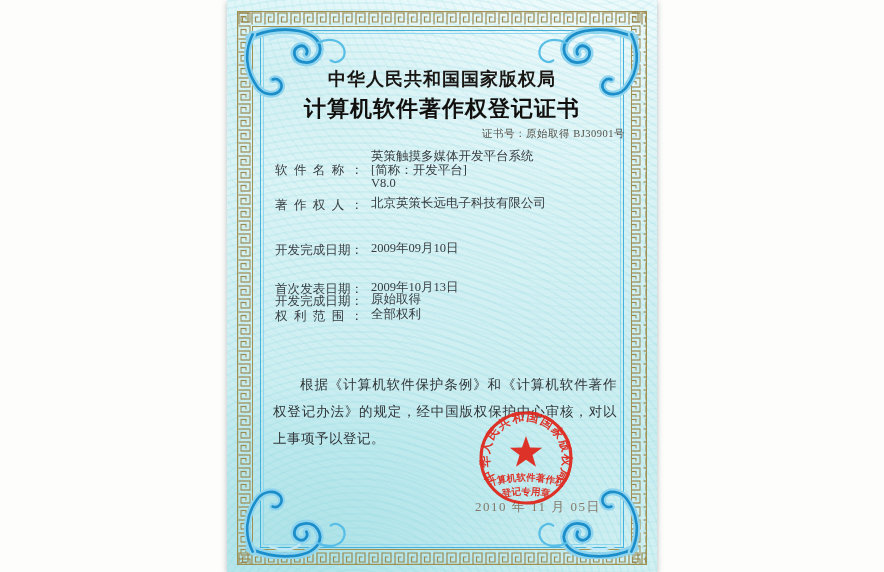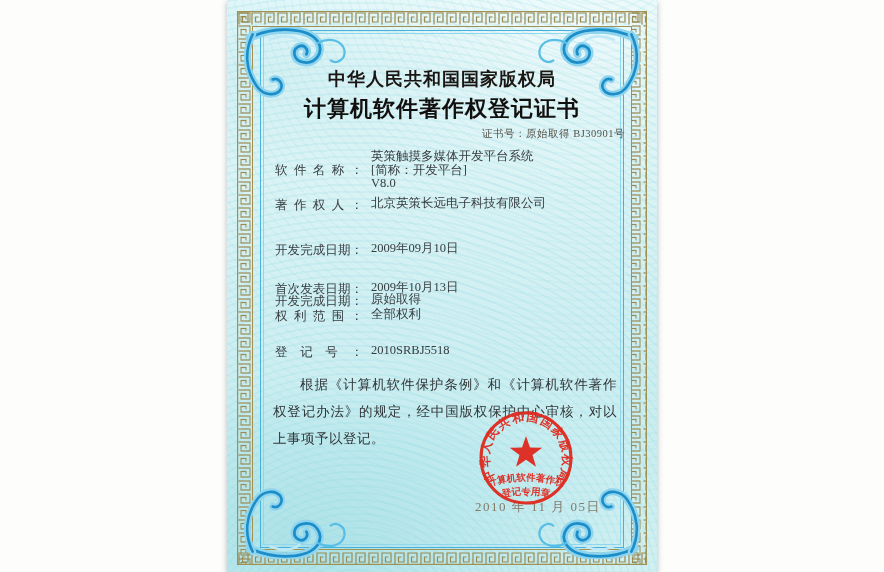--- a/index.html
+++ b/index.html
@@ -136,24 +136,20 @@
     <div class="row r5">
       <span class="lbl">开发完成日期：</span>
       <span class="val vline">原始取得</span>
     </div>
 
     <div class="row r6">
       <span class="lbl">权利范围：</span>
       <span class="val vline">全部权利</span>
     </div>
 
-    <div class="row r7">
-      <span class="lbl">登记号：</span>
-      <span class="val vline">2010SRBJ5518</span>
-    </div>
 
     <div class="statement">根据《计算机软件保护条例》和《计算机软件著作权登记办法》的规定，经中国版权保护中心审核，对以上事项予以登记。</div>
 
     <div class="reg-date">2010 年 11 月 05日</div>
 
     <svg class="seal" viewBox="0 0 98 98">
       <defs>
         <path id="arcRing" d="M 18.7,69.2 A 37,37 0 1 1 79.3,69.2" fill="none"></path>
         <path id="arcLine1" d="M 13,76 Q 49,65 85,76" fill="none"></path>
         <path id="arcLine2" d="M 22,88 Q 49,81 76,88" fill="none"></path>

